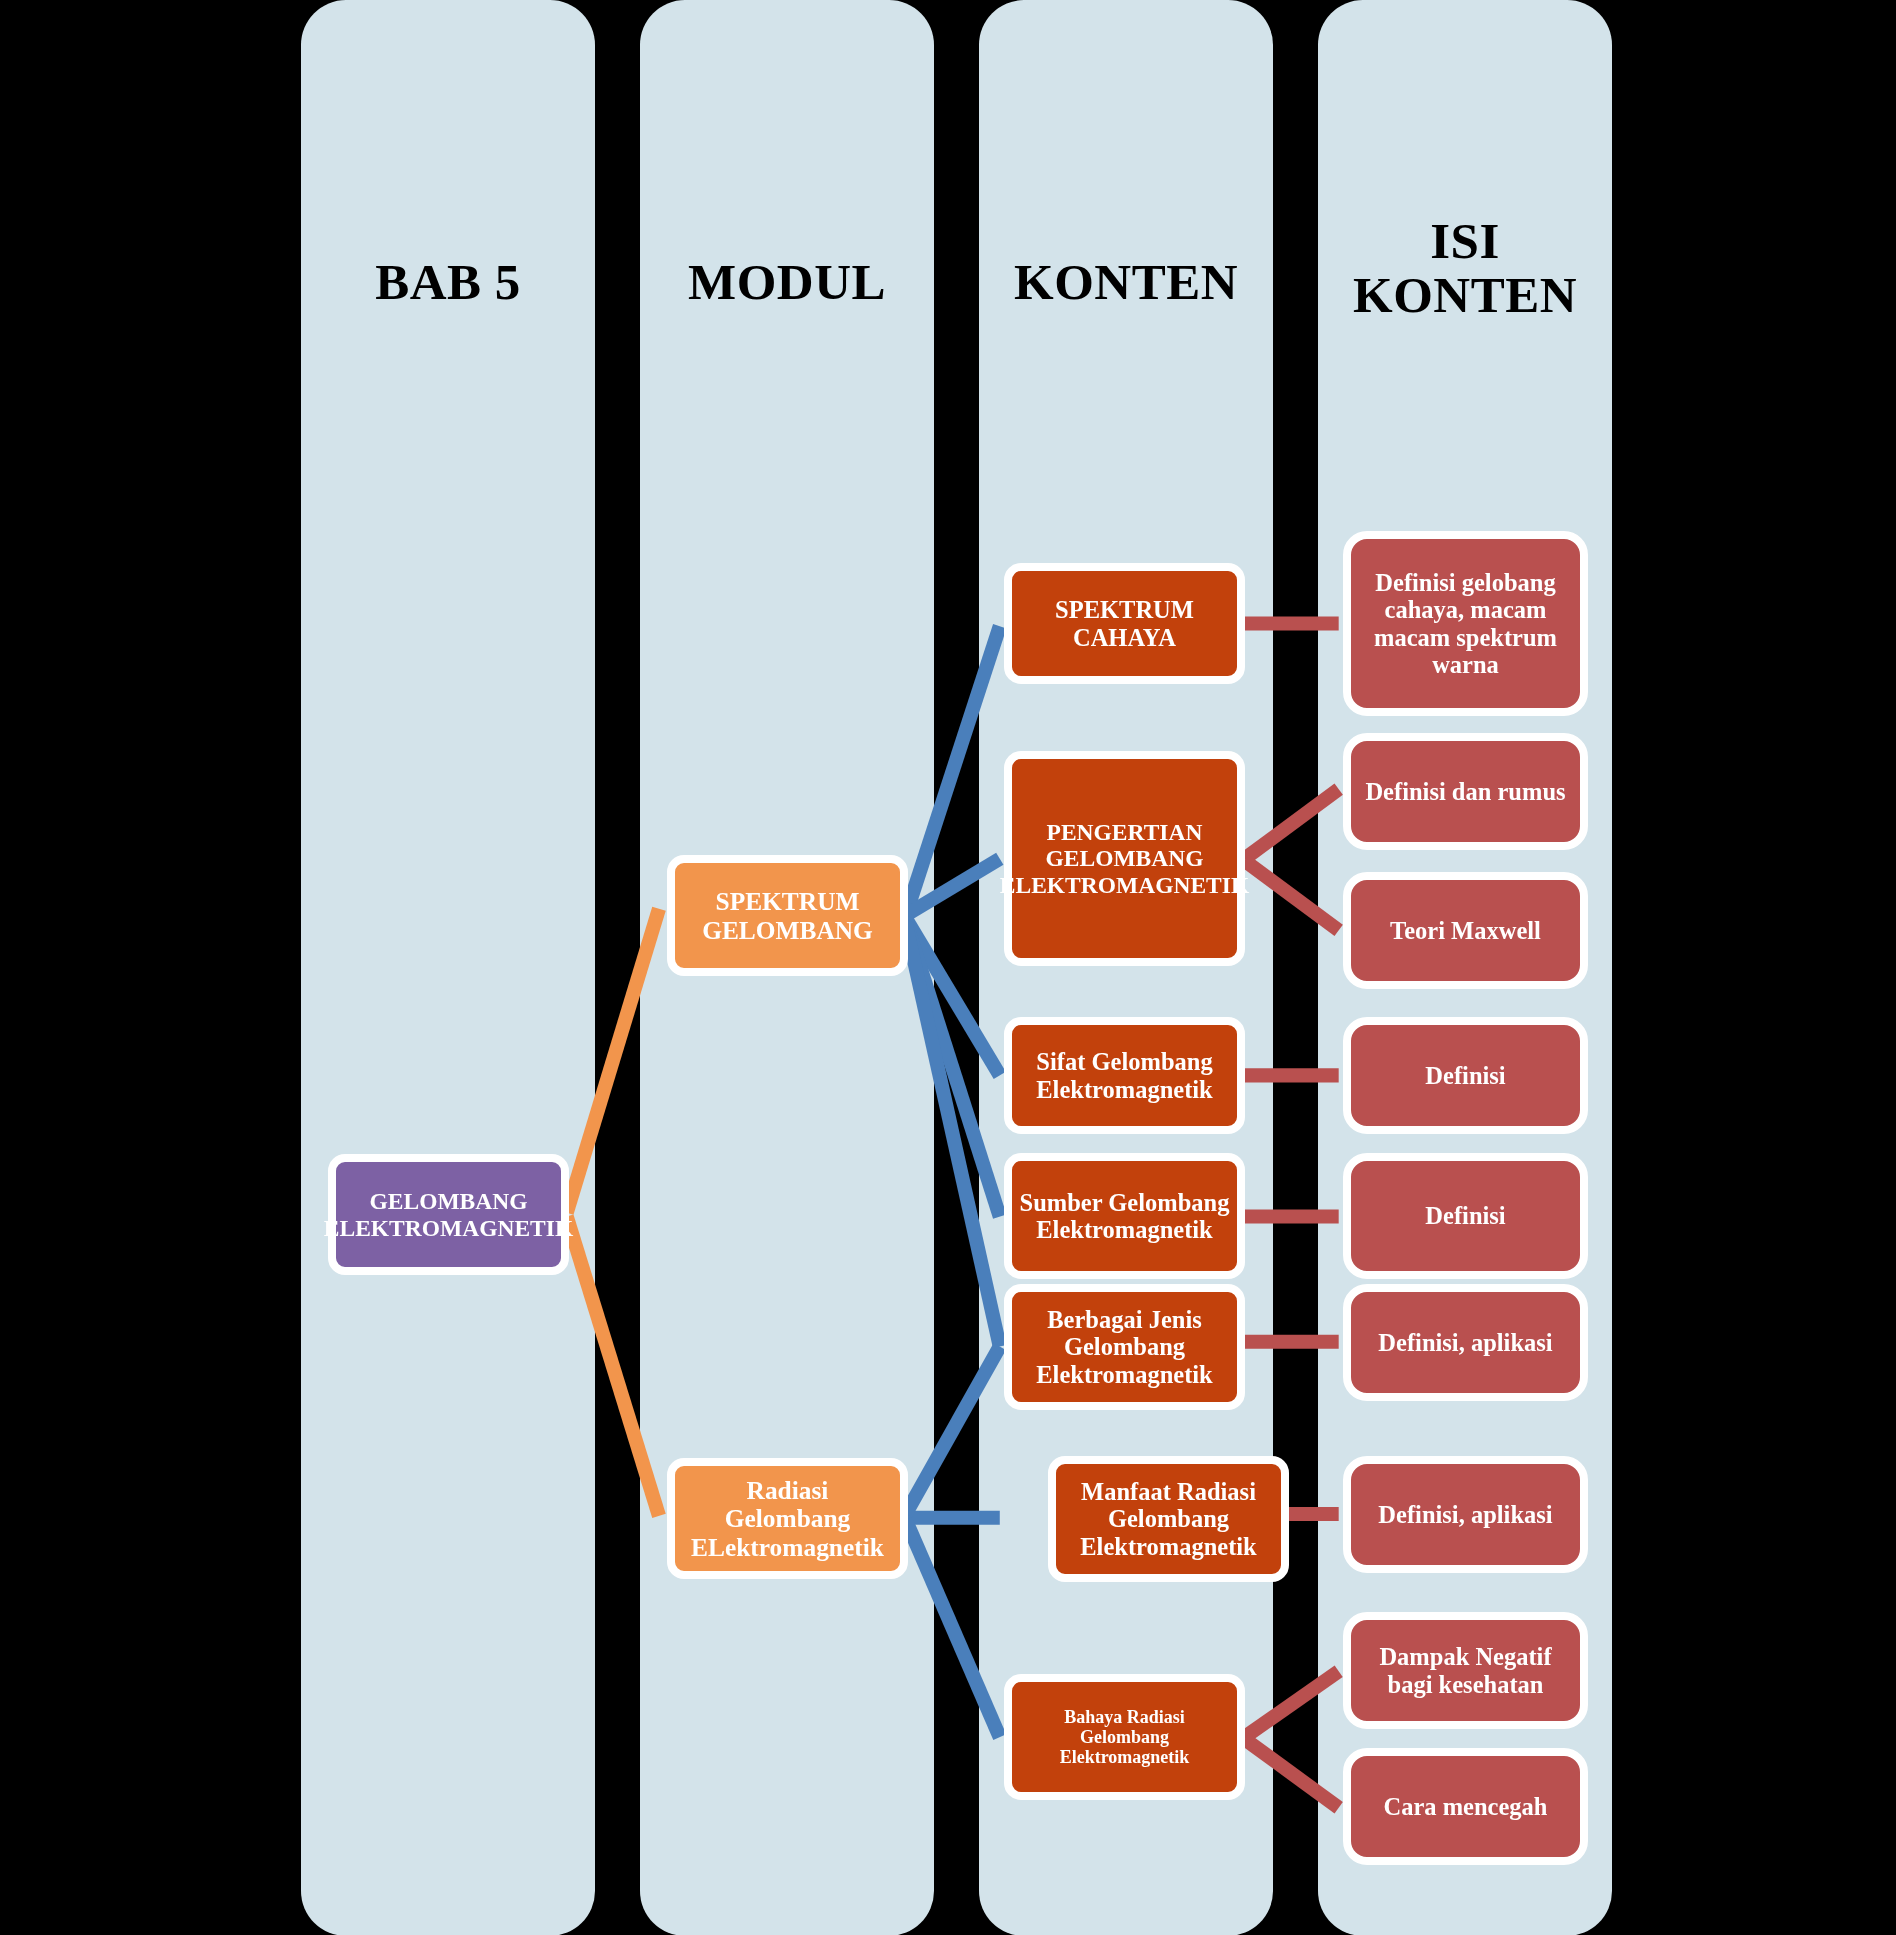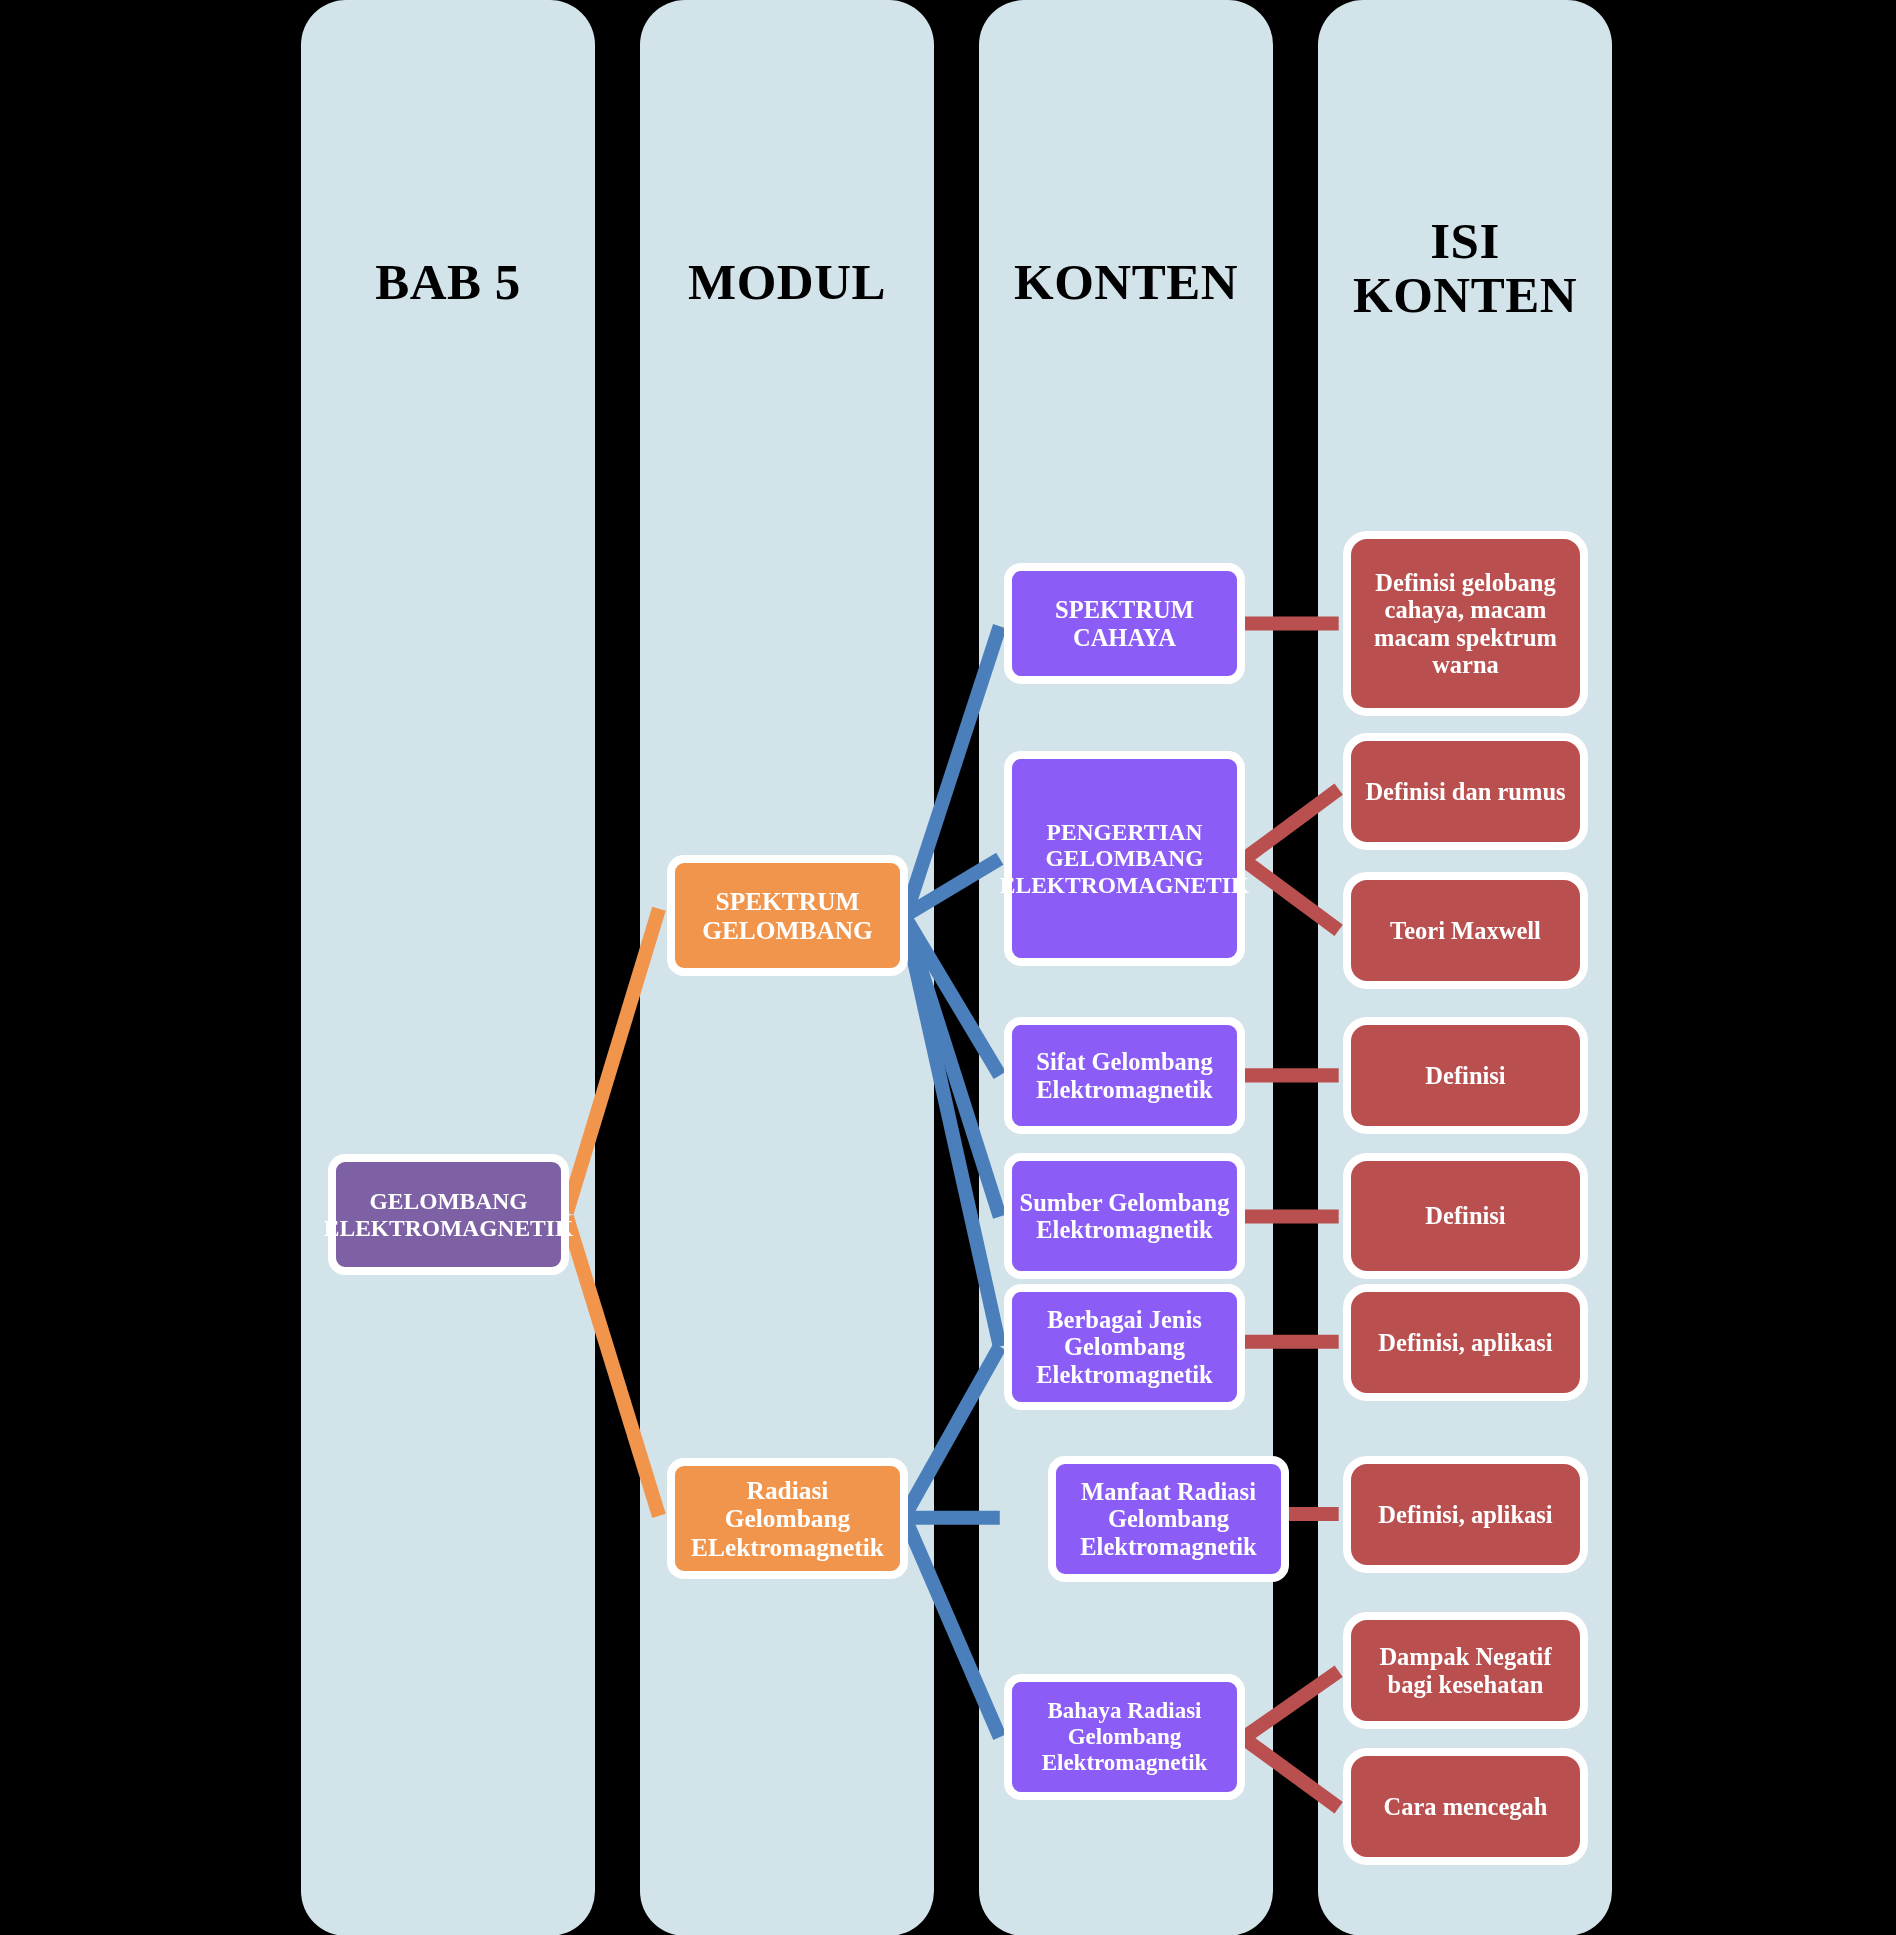--- a/index.html
+++ b/index.html
@@ -16,21 +16,21 @@
 
   .node{position:absolute;box-sizing:border-box;display:flex;align-items:center;
         justify-content:center;text-align:center;color:#ffffff;font-weight:bold;
         font-family:"Liberation Serif",serif;border-radius:17px;
         border:8.5px solid #ffffff;line-height:1.12;
         box-shadow:0 0 0 0.9px rgba(255,255,255,0.0);}
   .node span{display:block;padding:0 7.5px;}
 
   .n-purple{background:#7d61a4;}
   .n-orange{background:#f2954c;}
-  .n-blue{background:#8b5cf6;}
+  .n-blue{background:#c2410c;}
   .n-red{background:#b9504f;border-radius:24px;}
 </style>
 </head>
 <body>
 
 <div id="stage">
 
   <div class="panel" style="left:301px;top:0px;width:294px;height:1936px;"></div>
   <div class="panel" style="left:640px;top:0px;width:294px;height:1936px;"></div>
   <div class="panel" style="left:979px;top:0px;width:294px;height:1936px;"></div>
@@ -104,21 +104,21 @@
   </div>
   <div class="node n-blue" style="left:1004px;top:1153px;width:241px;height:126px;font-size:24.5px;">
     <span>Sumber Gelombang Elektromagnetik</span>
   </div>
   <div class="node n-blue" style="left:1004px;top:1284px;width:241px;height:126px;font-size:24.5px;">
     <span>Berbagai Jenis Gelombang Elektromagnetik</span>
   </div>
   <div class="node n-blue" style="left:1004px;top:1456px;width:241px;height:126px;font-size:24.5px;margin-left:44px;">
     <span>Manfaat Radiasi Gelombang Elektromagnetik</span>
   </div>
-  <div class="node n-blue" style="left:1004px;top:1674px;width:241px;height:126px;font-size:23px;">
+  <div class="node n-blue" style="left:1004px;top:1674px;width:241px;height:126px;font-size:18px;">
     <span>Bahaya Radiasi Gelombang Elektromagnetik</span>
   </div>
 
   <div class="node n-red" style="left:1343px;top:531px;width:245px;height:185px;font-size:24.5px;">
     <span>Definisi gelobang cahaya, macam macam spektrum warna</span>
   </div>
   <div class="node n-red" style="left:1343px;top:872px;width:245px;height:117px;font-size:24.5px;">
     <span>Teori Maxwell</span>
   </div>
   <div class="node n-red" style="left:1343px;top:733px;width:245px;height:117px;font-size:24.5px;">

